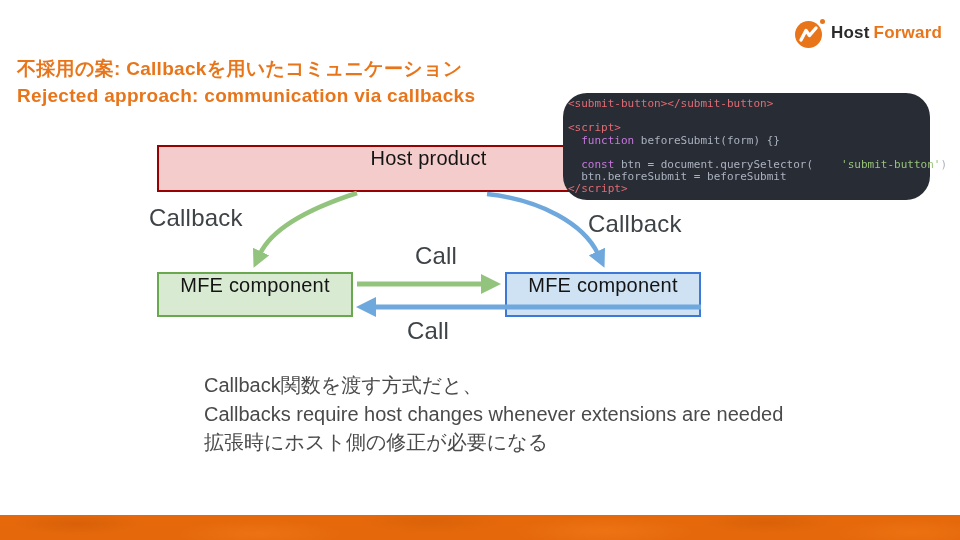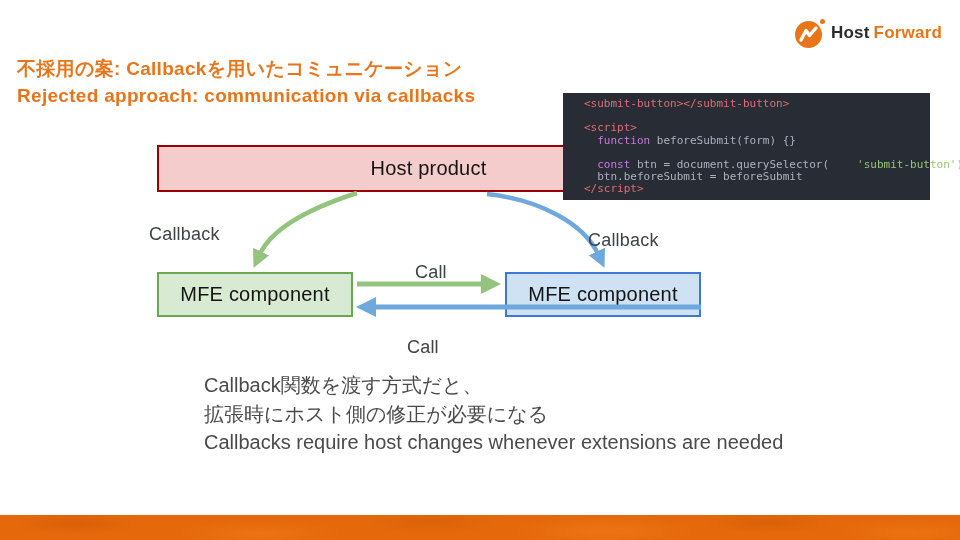--- a/index.html
+++ b/index.html
@@ -24,41 +24,41 @@
   .logo-dot {
     position:absolute; left:25px; top:1px; width:5px; height:5px; border-radius:50%;
     background:var(--logo-orange);
   }
   .logo-m { position:absolute; left:0; top:3px; }
   .logo-word { font-size:17px; font-weight:700; letter-spacing:.2px; }
   .logo-word.dark { color:var(--logo-dark); margin-right:4px; }
   .logo-word.accent { color:var(--logo-orange);text-align:right; }
   
   .dbox {
-    position:absolute; display:flex; align-items:center; justify-content:center;
+    position:absolute; display:flex; align-items:flex-start; justify-content:center;
     font-size:20px; color:#141414; letter-spacing:.2px;
   }
   .host-box  { left:157px; top:145px; width:543px; height:47px;
                background:var(--host-fill); border:2px solid var(--host-border); z-index:1; }
   .mfe-left  { left:157px; top:272px; width:196px; height:45px;
                background:var(--green-fill); border:2px solid var(--green-border); z-index:1; }
   .mfe-right { left:505px; top:272px; width:196px; height:45px;
                background:var(--blue-fill); border:2px solid var(--blue-border); z-index:1; }
   
   .arrows { position:absolute; left:0; top:0; z-index:2; }
   
-  .dlabel { position:absolute; font-size:18px; color:var(--label-gray); z-index:3; letter-spacing:.2px;margin-top:20px; }
+  .dlabel { position:absolute; font-size:24px; color:var(--label-gray); z-index:3; letter-spacing:.2px; }
   .cb-left  { left:149px; top:204px; }
   .cb-right { left:588px; top:210px; }
   .call-top    { left:415px; top:242px; }
   .call-bottom { left:407px; top:317px; }
   
   .code-block {
     position:absolute; left:563px; top:93px; width:367px; height:107px;
-    background:var(--code-bg); z-index:4; padding:5px 21px;
+    background:var(--code-bg); z-index:4; padding:5px 5px;border-radius:24px;
   }
   .code-block pre {
     font-family:"DejaVu Sans Mono", monospace; font-size:11px; line-height:12.2px;
     color:var(--code-plain); white-space:pre;
   }
   .tok-plain { color:var(--code-plain); }
   .tok-tag   { color:var(--code-tag); }
   .tok-kw    { color:var(--code-keyword);margin-top:40px; }
   .tok-str   { color:var(--code-string);margin-left:28px; }
   
@@ -128,19 +128,19 @@
   <div class="dlabel cb-right">Callback</div>
   <div class="dlabel call-top">Call</div>
   <div class="dlabel call-bottom">Call</div>
 
   <div class="code-block">
     <pre id="code-pre"><div><span class="tok-tag">&lt;submit-button&gt;&lt;/submit-button&gt;</span></div><div>&nbsp;</div><div><span class="tok-tag">&lt;script&gt;</span></div><div><span class="tok-plain">  </span><span class="tok-kw">function</span><span class="tok-plain"> beforeSubmit(form) {}</span></div><div>&nbsp;</div><div><span class="tok-plain">  </span><span class="tok-kw">const</span><span class="tok-plain"> btn = document.querySelector(</span><span class="tok-str">'submit-button'</span><span class="tok-plain">)</span></div><div><span class="tok-plain">  btn.beforeSubmit = beforeSubmit</span></div><div><span class="tok-tag">&lt;/script&gt;</span></div></pre>
   </div>
 
   <div class="note">
     <div>Callback関数を渡す方式だと、</div>
+    <div>Callbacks require host changes whenever extensions are needed</div>
     <div>拡張時にホスト側の修正が必要になる</div>
-    <div>Callbacks require host changes whenever extensions are needed</div>
   </div>
 
   <div class="footer"></div>
 
 </div>
 
 </body></html>

